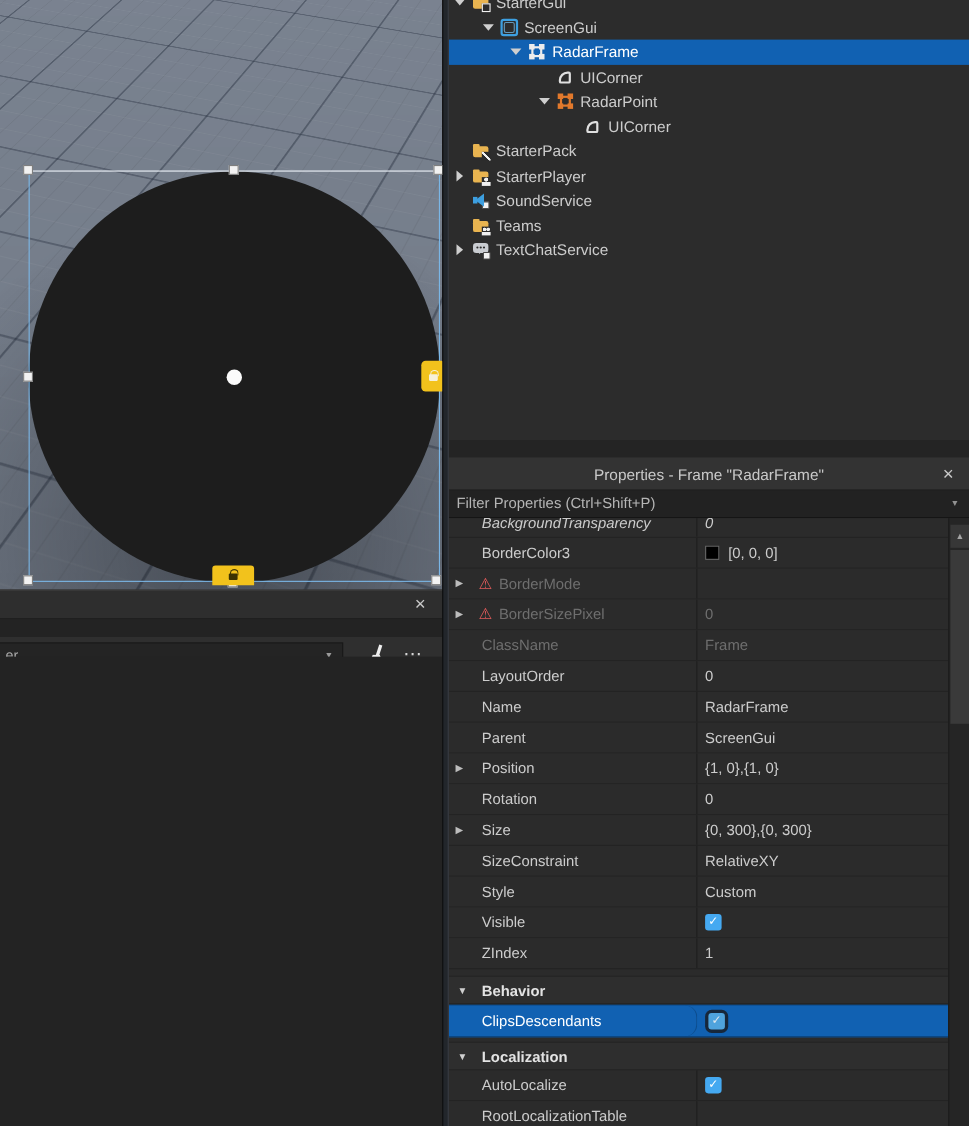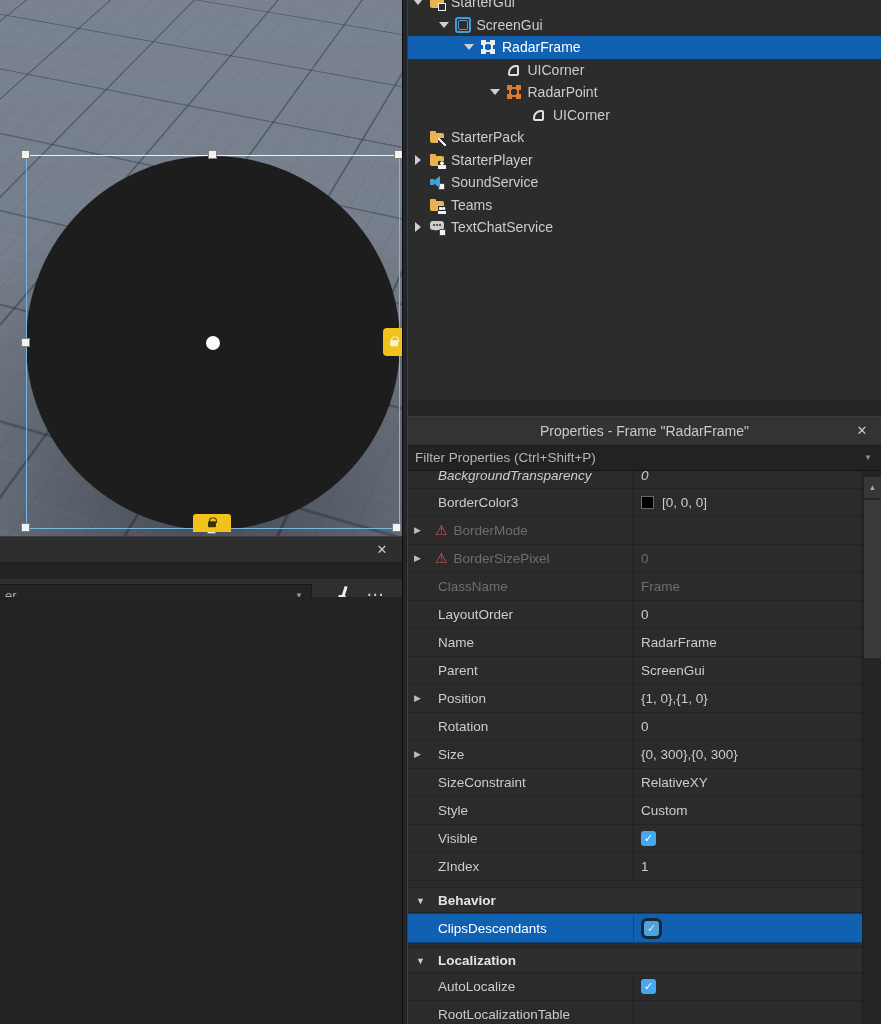--- a/index.html
+++ b/index.html
@@ -126,21 +126,21 @@
   .p-row.cut{height:18px;overflow:hidden;}
   .p-row.cut .p-name,.p-row.cut .p-val{margin-top:-9px;font-style:italic;}
   .p-row.cut-bottom{height:25px;border-bottom:none;}
   .p-name{position:relative;width:226px;flex:none;border-right:1px solid #1f1f1f;line-height:27px;
     padding-left:30px;white-space:nowrap;overflow:hidden;}
   .p-val{position:relative;flex:1;line-height:27px;padding-left:7px;white-space:nowrap;overflow:hidden;display:flex;align-items:center;}
   .p-exp{position:absolute;left:6px;top:0;line-height:27px;font-size:9px;color:#bcbcbc;}
   .p-warn{color:#e05a5a;font-size:14px;margin-right:6px;margin-left:-3px;}
   .p-row.gray .nm,.p-row.gray .vl{color:#6e6e6e;}
   .p-row.sel2{background:#1161b2;color:#ffffff;border-top:1px solid #0a4077;border-bottom:1px solid #0a4077;height:30px;}
-  .p-row.sel2 .p-name{border-right-color:#0d4c8c;line-height:29px;}
+  .p-row.sel2 .p-name{border-right-color:#0d4c8c;line-height:29px;border-radius:11px;}
   .p-sec{position:relative;height:26px;background:#2e2e2e;border-bottom:1px solid #232323;
     color:#e3e3e3;font-size:13.5px;font-weight:bold;line-height:26px;padding-left:30px;}
   .p-sec.mt6{margin-top:6px;border-top:1px solid #232323;} .p-sec.mt4{margin-top:4px;border-top:1px solid #232323;}
   .sec-arrow{position:absolute;left:8px;top:0;font-size:9px;color:#cfcfcf;font-weight:normal;line-height:26px;}
   .swatch{display:inline-block;width:13px;height:13px;background:#000;border:1px solid #6a6a6a;margin-right:8px;flex:none;}
   .cb{display:inline-block;width:15px;height:15px;border-radius:3px;background:#45a9f1;
     color:#fff;font-size:11px;font-weight:bold;text-align:center;line-height:15px;flex:none;}
   .cb.framed{box-shadow:0 0 0 3px #17273a;background:#4fa3dd;color:#dfe7ee;margin-left:3px;}
   
   .p-scroll{position:absolute;left:454px;top:71px;width:19px;bottom:0;background:#252525;border-left:1px solid #1c1c1c;}

